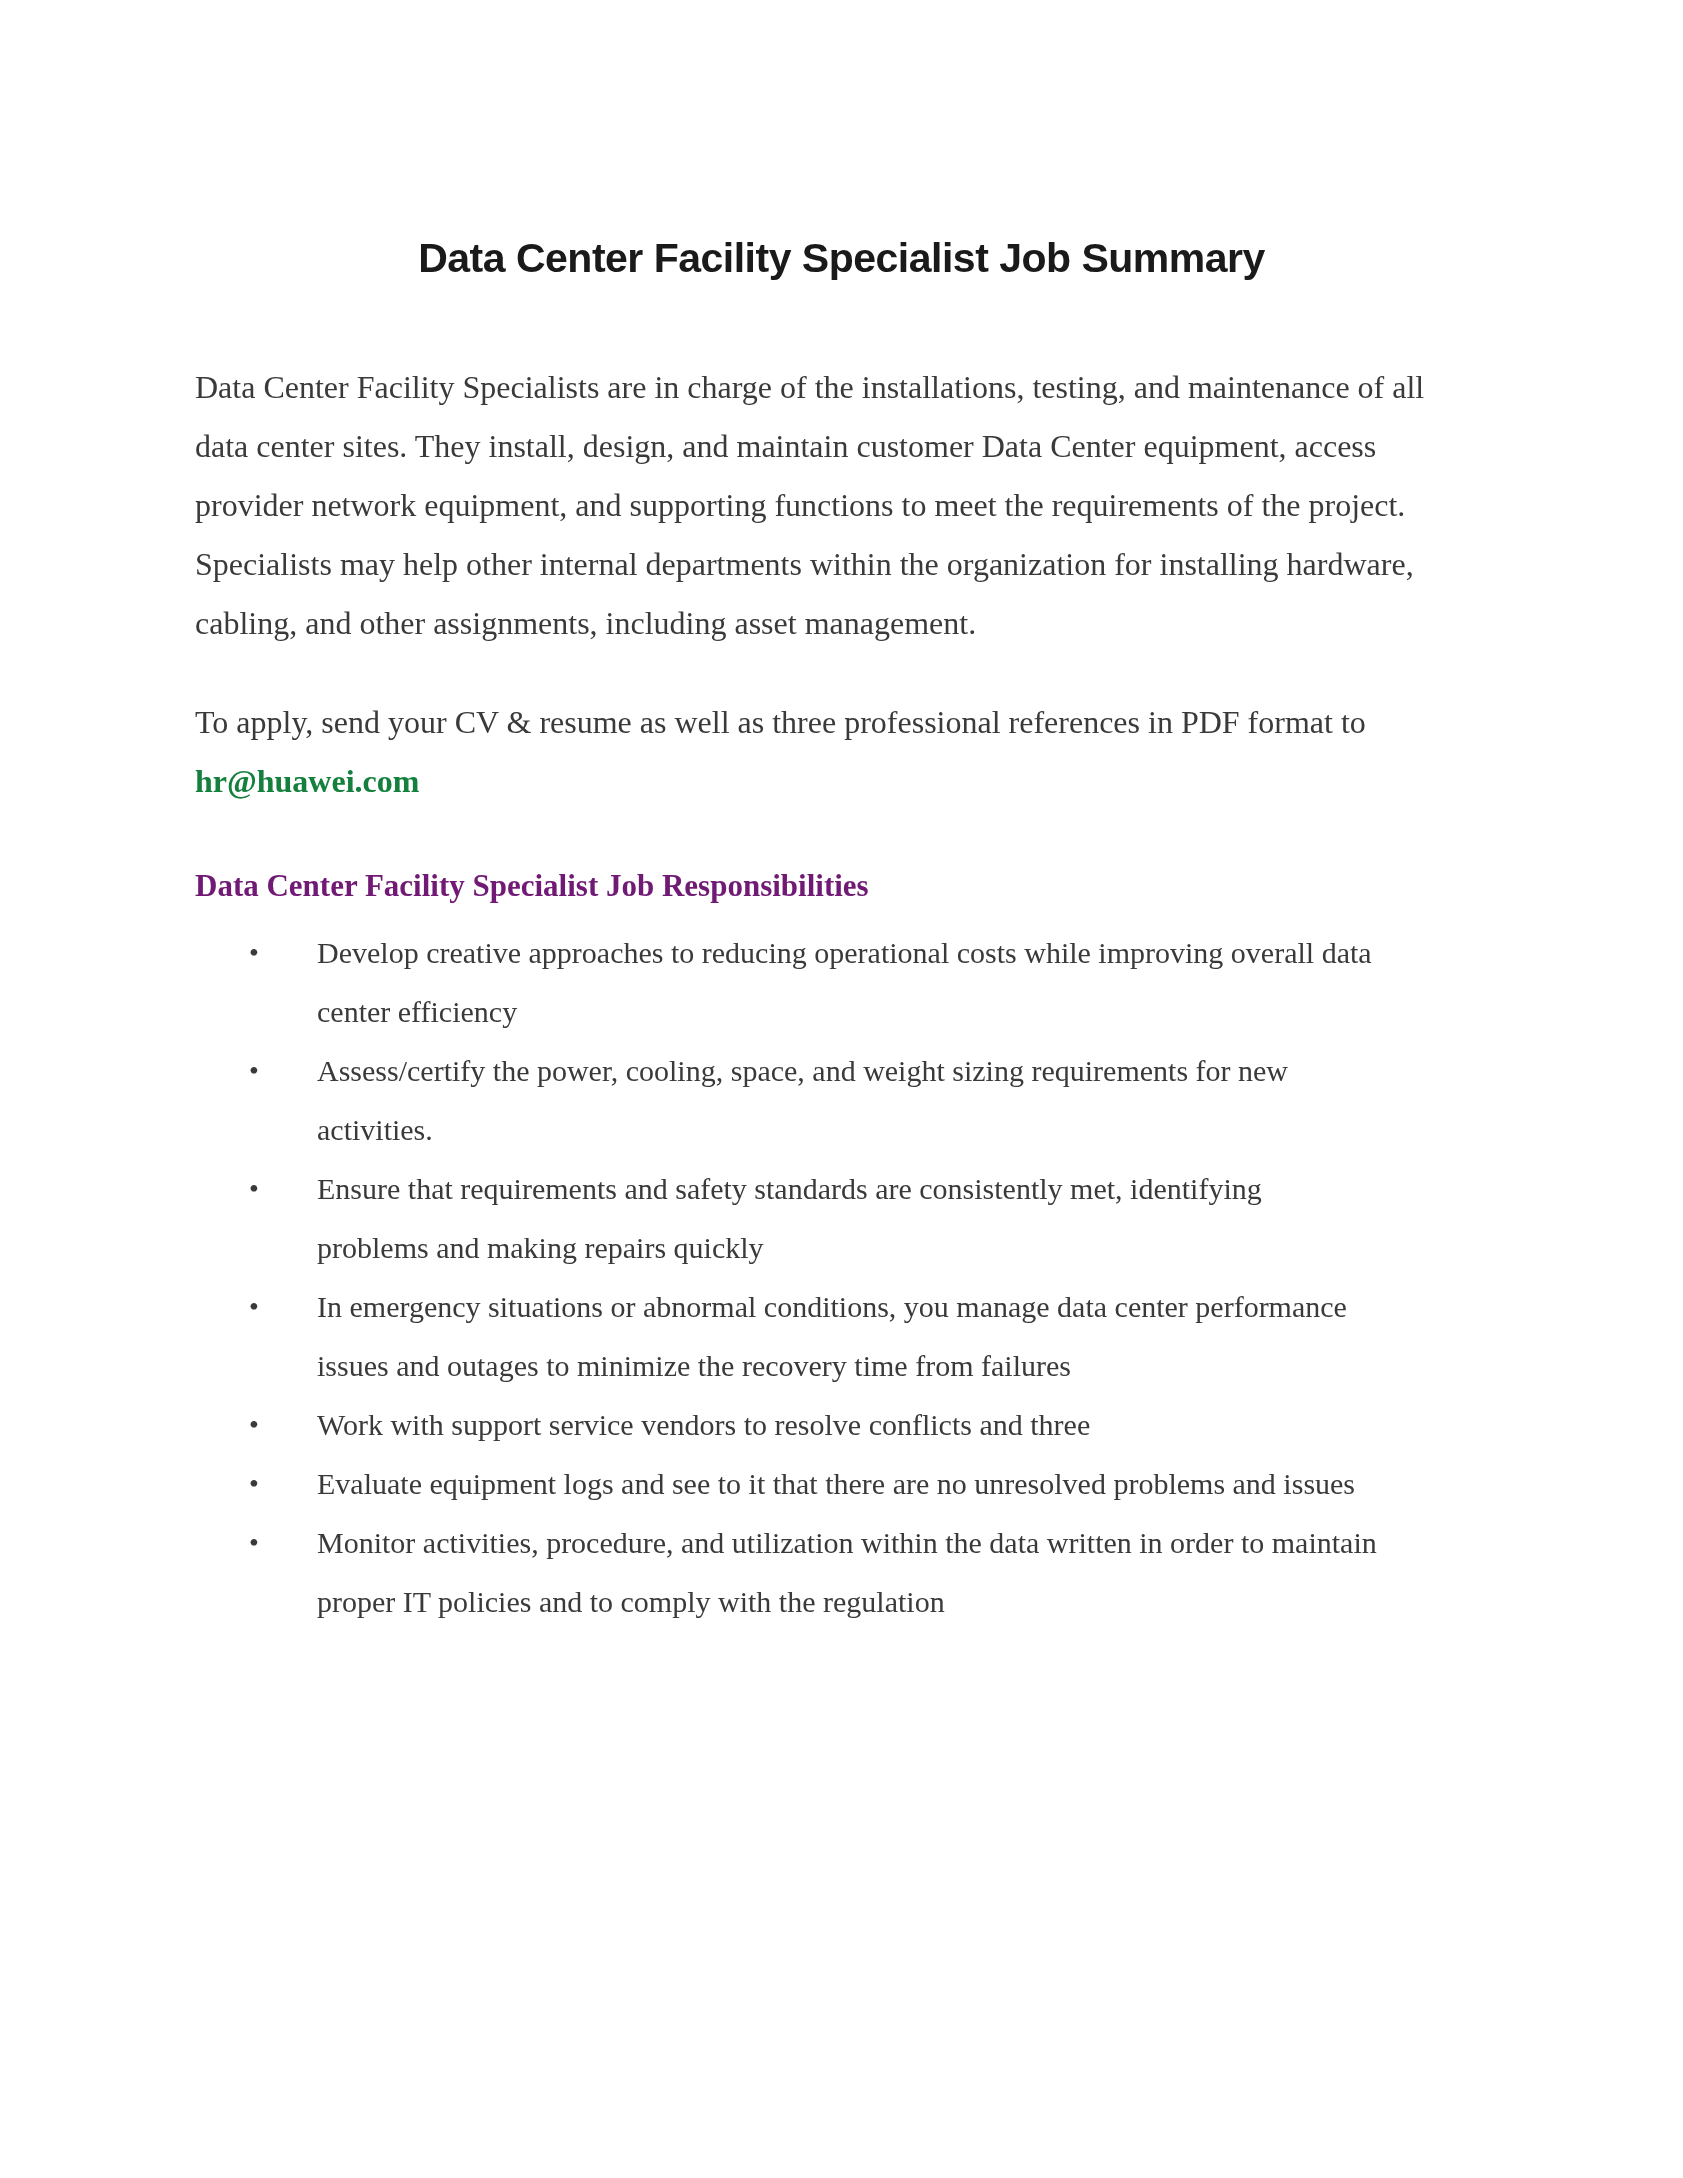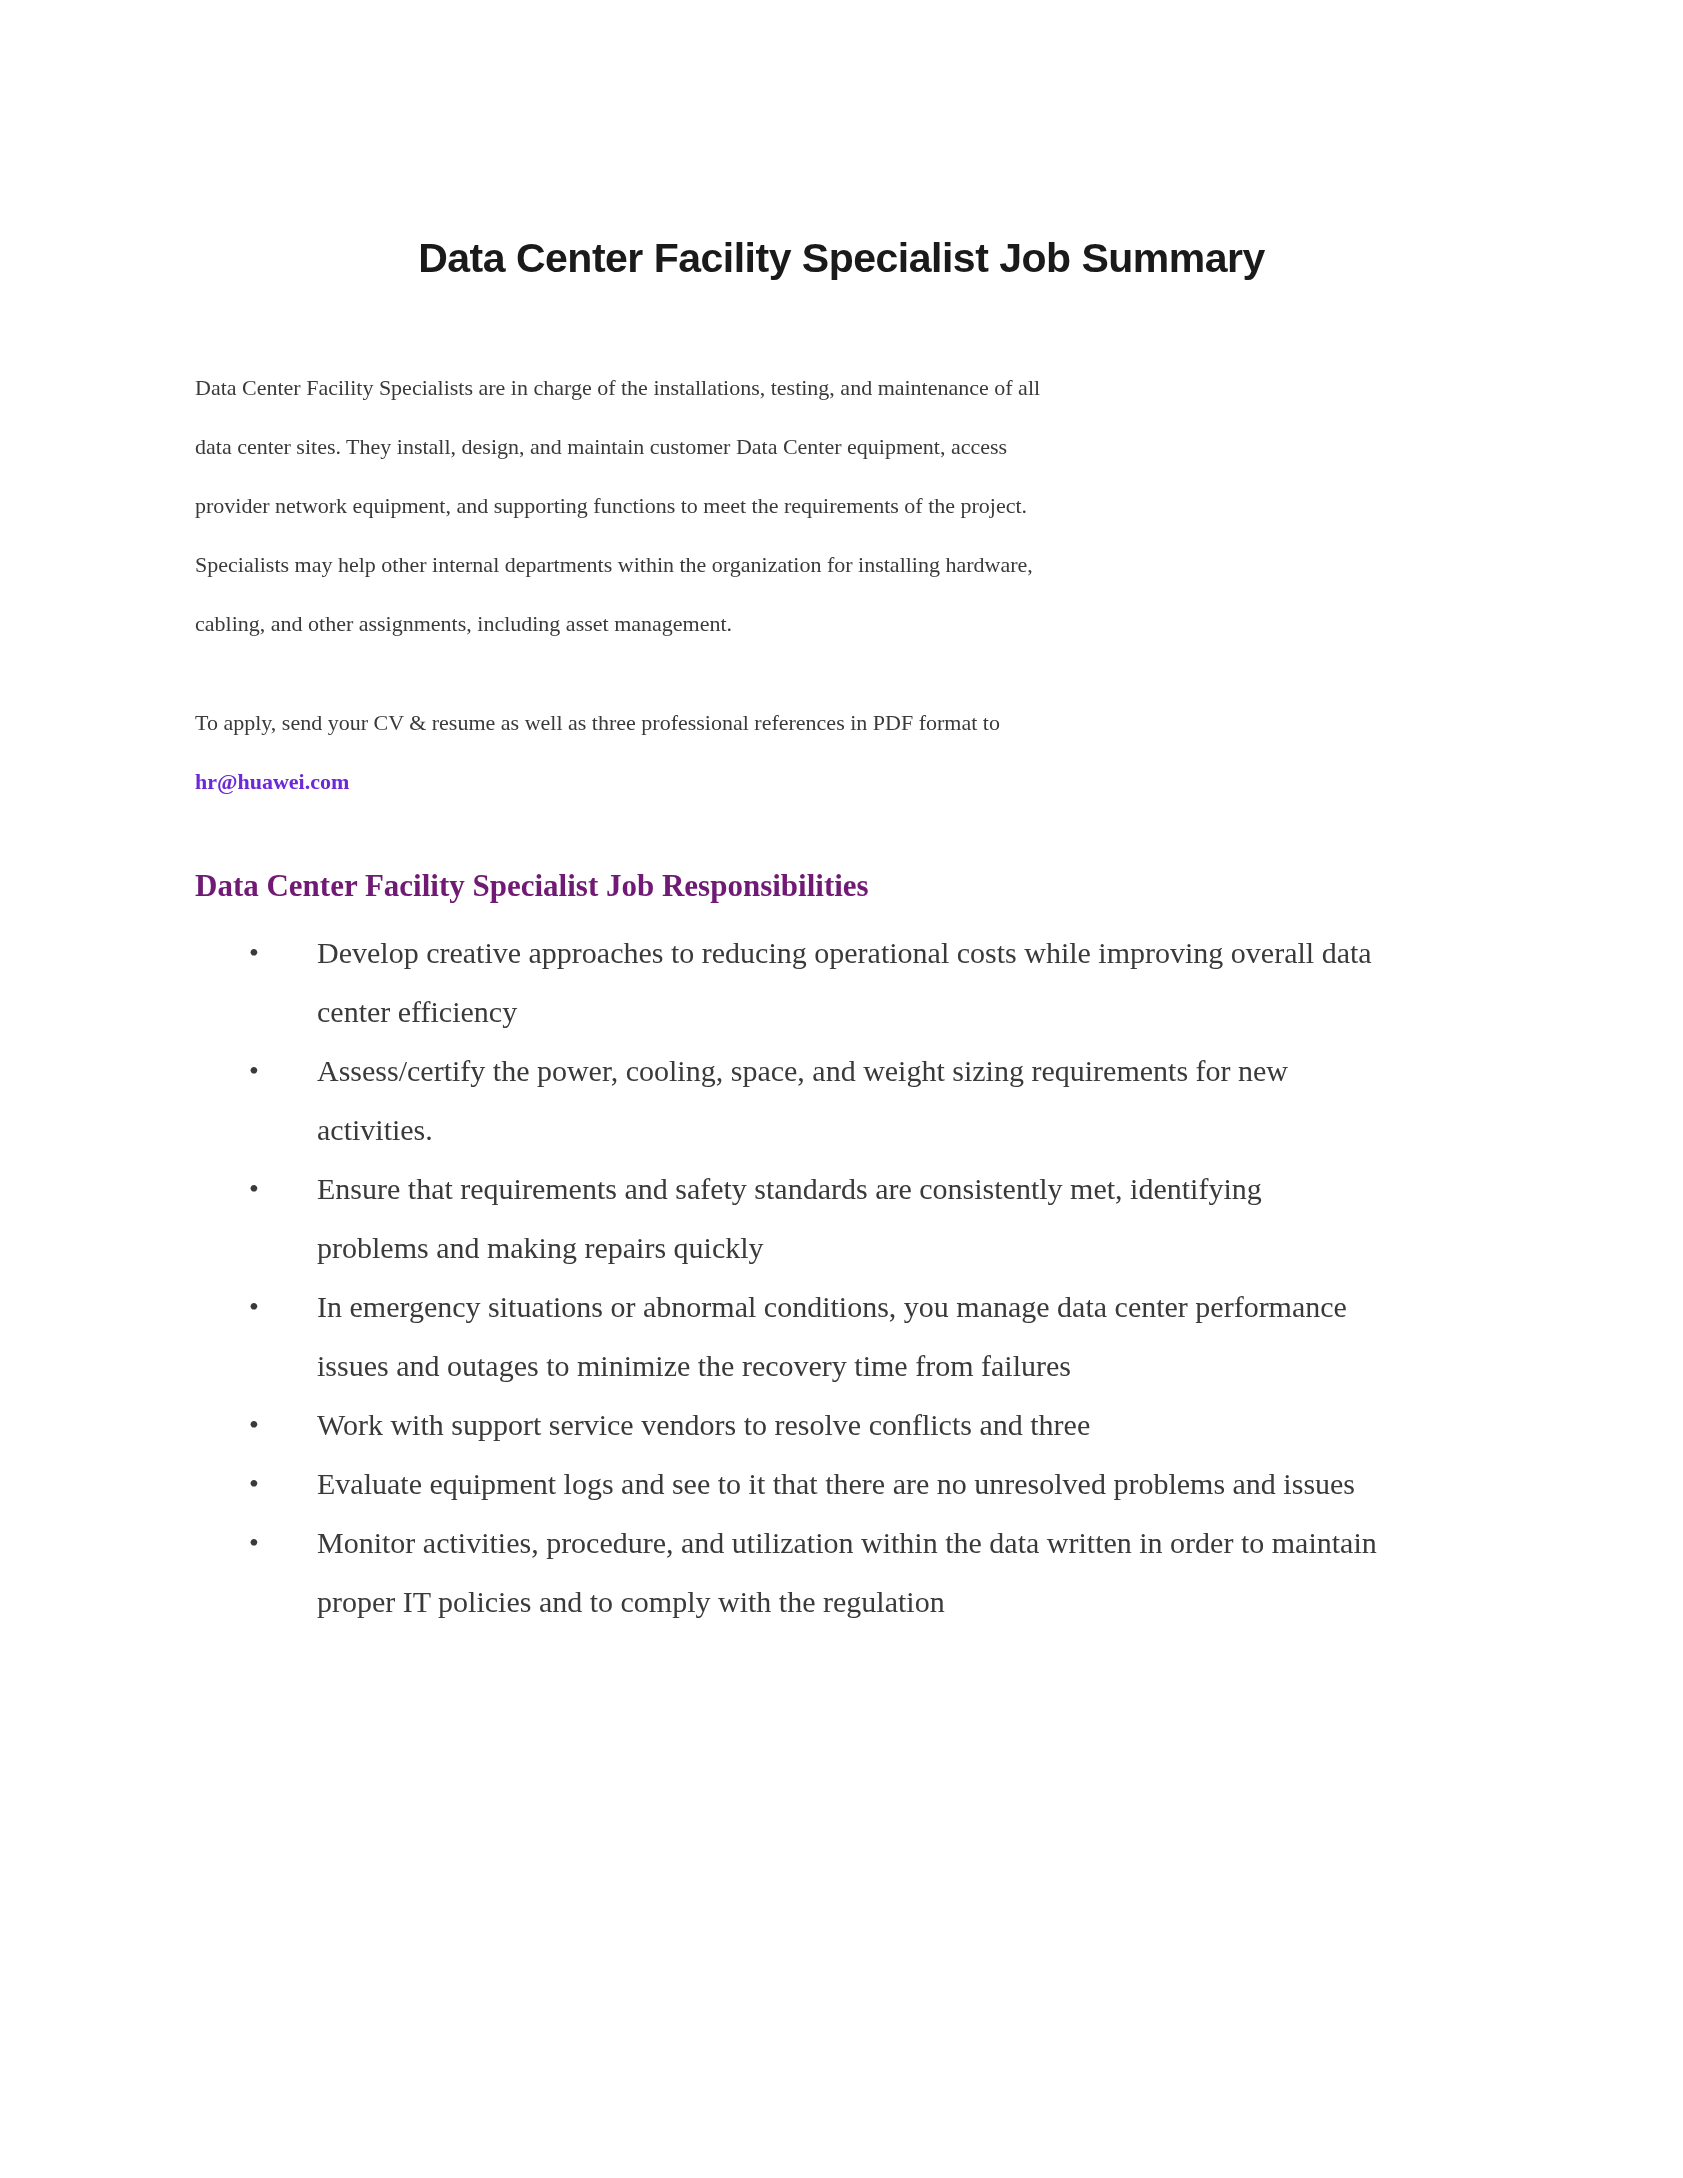--- a/index.html
+++ b/index.html
@@ -21,32 +21,32 @@
     font-size: 41px;
     font-weight: 600;
     letter-spacing: -0.5px;
     color: #1a1a1a;
     text-align: center;
     line-height: 50px;
     margin: 0 0 75px 0;
   }
   .body-text {
     font-family: "Liberation Serif", "DejaVu Serif", serif;
-    font-size: 22px;
+    font-size: 32px;
     line-height: 59px;
     color: #3a3a3a;
     white-space: pre-line;
     margin: 0;
   }
   .para-intro   { margin: 0 0 40px 0; }
   .para-skills  { margin: 0 0 59px 0; }
   .para-apply   { margin: 0 0 45px 0; }
   .apply-email {
     font-weight: bold;
-    color: #6d28d9;
+    color: #15803d;
   }
   .section-heading {
     font-family: "Liberation Serif", "DejaVu Serif", serif;
     font-size: 31px;
     font-weight: bold;
     color: #701a75;
     line-height: 59px;
     margin: 0 0 8px 0;
   }
   ul.responsibilities {

